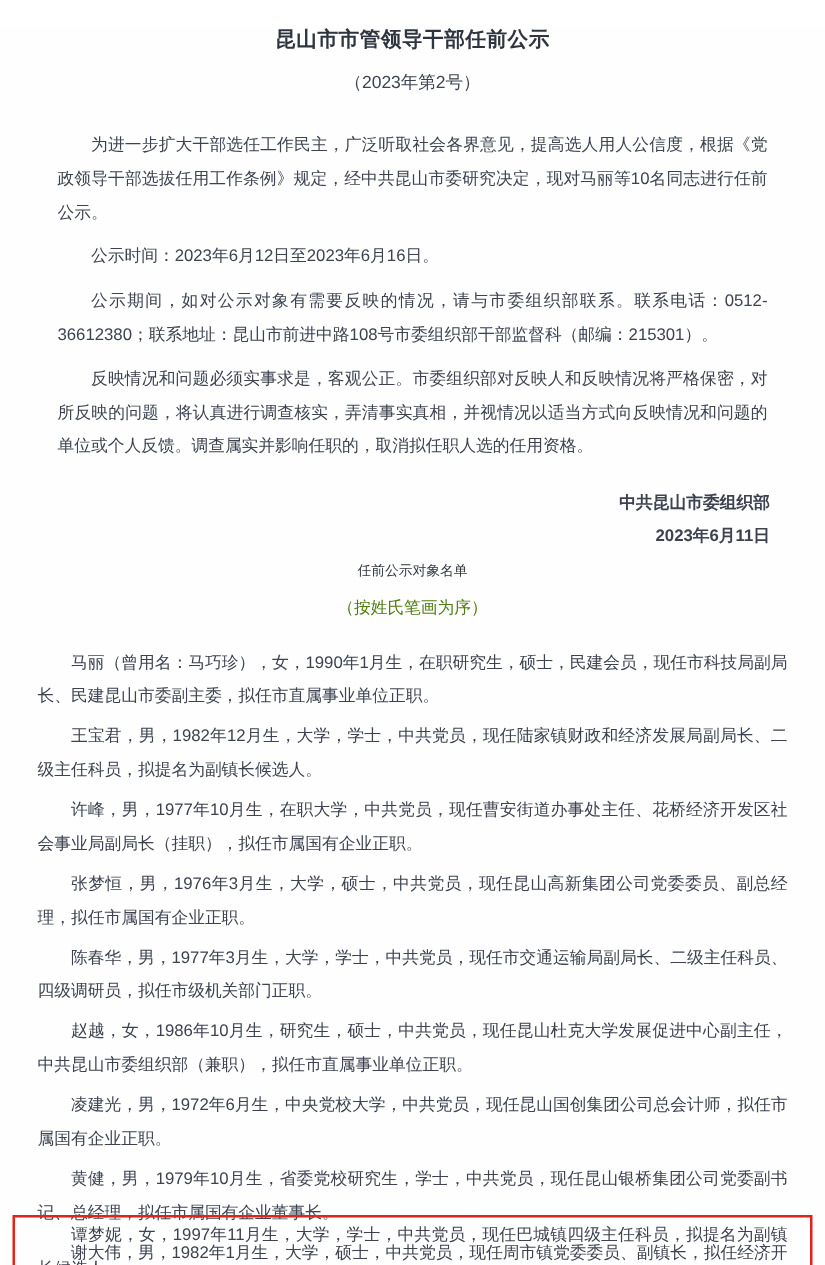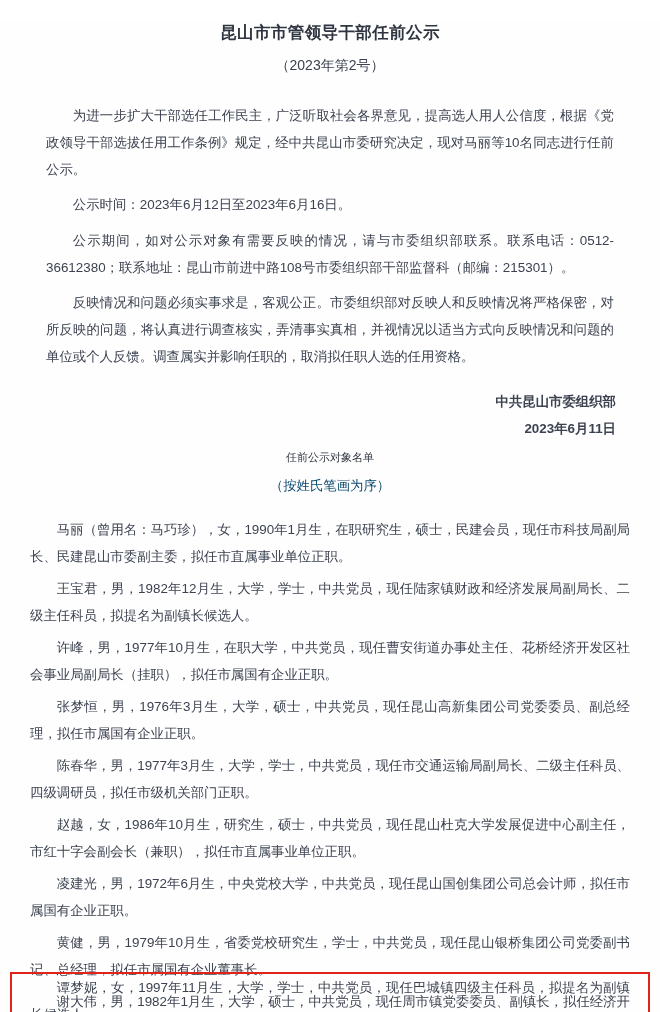--- a/index.html
+++ b/index.html
@@ -68,21 +68,21 @@
     text-align: center;
     font-size: 11px;
     font-weight: normal;
     color: #2f3540;
     margin-top: 8px;
     line-height: 1.4;
   }
   .section-sub {
     text-align: center;
     font-size: 13.4px;
-    color: #0c4a6e;
+    color: #4d7c0f;
     margin-top: 11px;
     line-height: 1.4;
   }
   .people-list {
     margin-top: 21px;
     padding: 0 30px;
   }
   p.person {
     margin: 0 0 5px 0;
     font-size: 13.4px;
@@ -139,21 +139,21 @@
 
   <h2 class="section-head">任前公示对象名单</h2>
   <div class="section-sub">（按姓氏笔画为序）</div>
 
   <div class="people-list">
     <p class="person">马丽（曾用名：马巧珍），女，1990年1月生，在职研究生，硕士，民建会员，现任市科技局副局长、民建昆山市委副主委，拟任市直属事业单位正职。</p>
     <p class="person">王宝君，男，1982年12月生，大学，学士，中共党员，现任陆家镇财政和经济发展局副局长、二级主任科员，拟提名为副镇长候选人。</p>
     <p class="person">许峰，男，1977年10月生，在职大学，中共党员，现任曹安街道办事处主任、花桥经济开发区社会事业局副局长（挂职），拟任市属国有企业正职。</p>
     <p class="person">张梦恒，男，1976年3月生，大学，硕士，中共党员，现任昆山高新集团公司党委委员、副总经理，拟任市属国有企业正职。</p>
     <p class="person">陈春华，男，1977年3月生，大学，学士，中共党员，现任市交通运输局副局长、二级主任科员、四级调研员，拟任市级机关部门正职。</p>
-    <p class="person">赵越，女，1986年10月生，研究生，硕士，中共党员，现任昆山杜克大学发展促进中心副主任，市红十字会副会长（兼职），拟任市直属事业单位正职。</p>
+    <p class="person">赵越，女，1986年10月生，研究生，硕士，中共党员，现任昆山杜克大学发展促进中心副主任，中共昆山市委组织部（兼职），拟任市直属事业单位正职。</p>
     <p class="person">凌建光，男，1972年6月生，中央党校大学，中共党员，现任昆山国创集团公司总会计师，拟任市属国有企业正职。</p>
     <p class="person">黄健，男，1979年10月生，省委党校研究生，学士，中共党员，现任昆山银桥集团公司党委副书记、总经理，拟任市属国有企业董事长。</p>
     <p class="person">谢大伟，男，1982年1月生，大学，硕士，中共党员，现任周市镇党委委员、副镇长，拟任经济开发区张浦镇党委副书记。</p>
   </div>
 
   <p class="highlight-entry">谭梦妮，女，1997年11月生，大学，学士，中共党员，现任巴城镇四级主任科员，拟提名为副镇长候选人。</p>
   <div class="highlight-box" style="border-color: rgb(226, 35, 26);"></div>
 
 </div>
 

